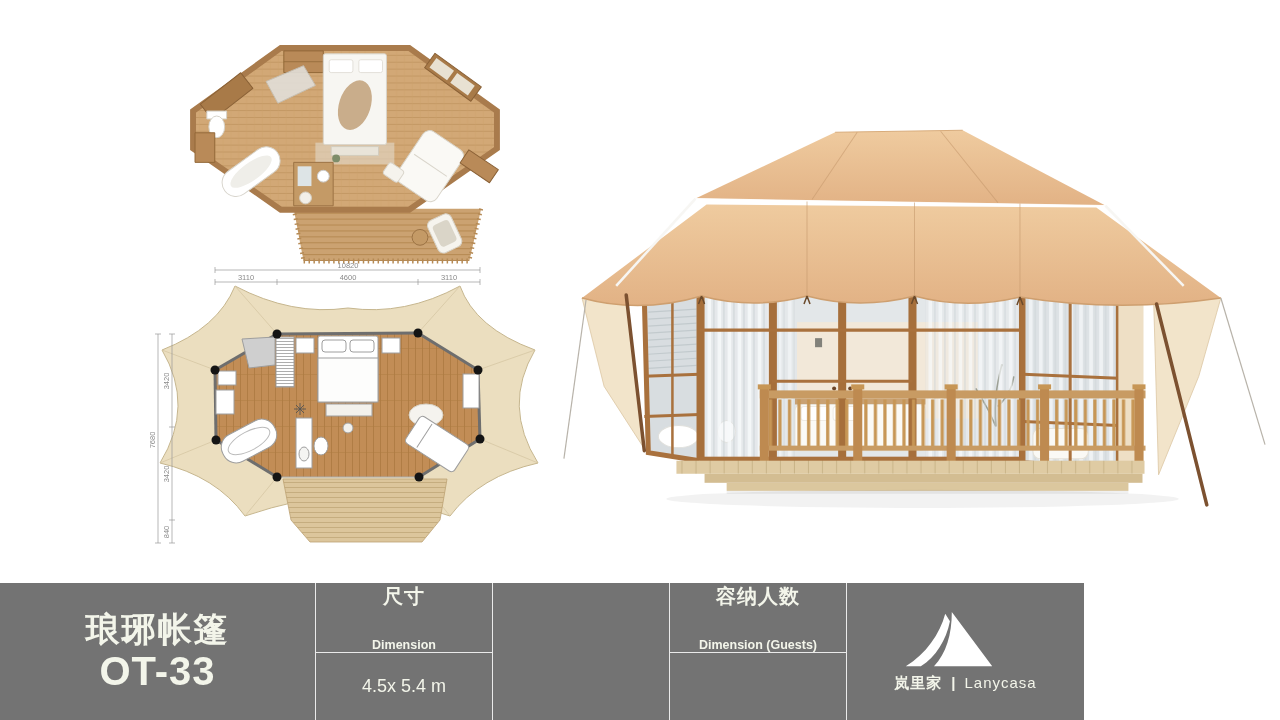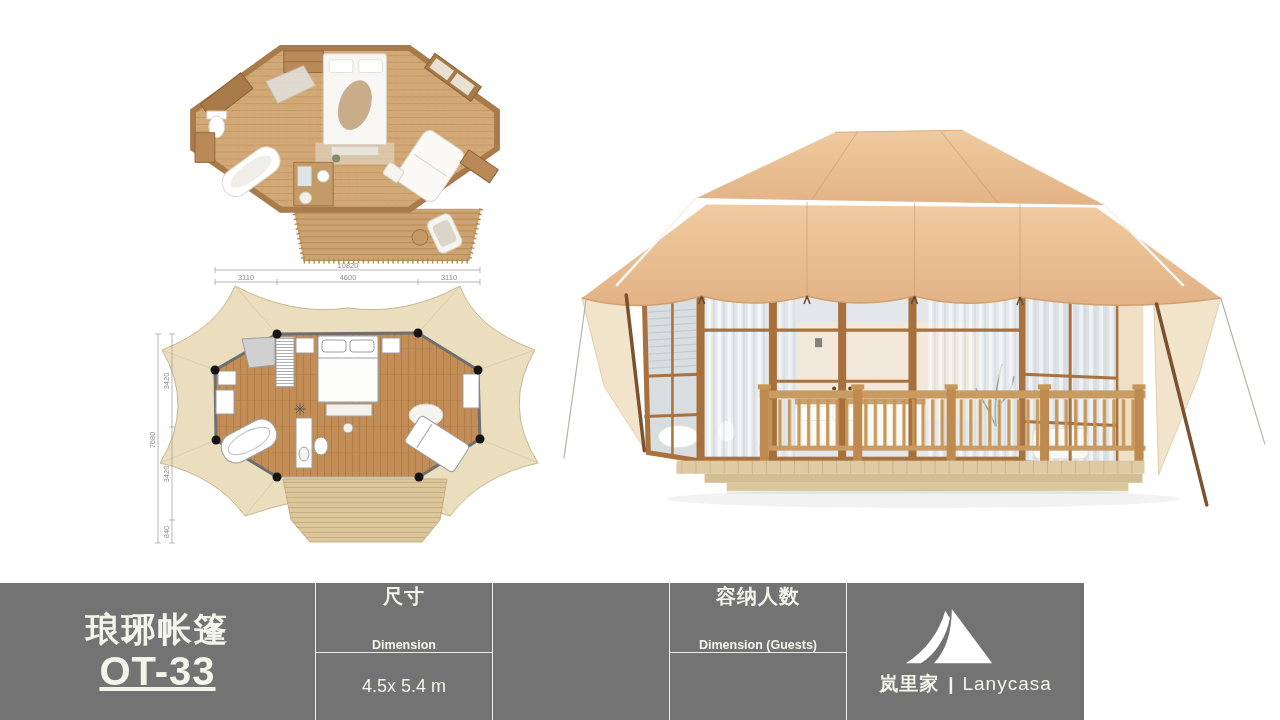--- a/index.html
+++ b/index.html
@@ -10,30 +10,30 @@
   .plan3d{left:186px;top:42px;width:318px;height:222px;}
   .plan2d{left:150px;top:258px;width:400px;height:322px;}
   .render3d{left:555px;top:75px;width:725px;height:452px;}
 
   
   .spec-bar{position:absolute;left:0;top:583px;width:1084px;height:137px;
     background:#737373;display:flex;color:#F3F5EA;}
   .title-block{width:315px;display:flex;flex-direction:column;align-items:center;justify-content:center;
     border-right:1.5px solid rgba(255,255,255,.85);}
   .t-cn{font-size:34px;font-weight:bold;letter-spacing:2px;line-height:1.15;}
-  .t-model{font-size:40px;font-weight:bold;letter-spacing:1px;line-height:1.1;text-decoration:underline;}
+  .t-model{font-size:40px;font-weight:bold;letter-spacing:1px;line-height:1.1;}
   .spec-col{width:176px;display:flex;flex-direction:column;border-right:1.5px solid rgba(255,255,255,.85);}
   .spec-head{height:69px;display:flex;flex-direction:column;align-items:center;justify-content:space-between;
     border-bottom:1.5px solid rgba(255,255,255,.85);}
   .spec-head .cn{font-size:20px;font-weight:bold;letter-spacing:1px;}
   .spec-head .en{font-size:12.5px;font-weight:bold;margin-top:12px;}
   .spec-val{flex:1;display:flex;align-items:center;justify-content:center;font-size:18px;}
   .brand{flex:1;display:flex;flex-direction:column;align-items:center;justify-content:center;}
   .brand-icon{width:100px;height:62px;margin-bottom:2px;margin-left:-34px;}
-  .brand-text{font-size:19px;white-space:nowrap;}
+  .brand-text{font-size:15px;white-space:nowrap;}
   .brand-text .cn{font-weight:bold;letter-spacing:1px;}
   .brand-text .sep{font-weight:bold;margin:0 9px;}
   .brand-text .en{font-weight:normal;letter-spacing:1px;}
 </style>
 </head>
 <body>
 
 <div class="stage">
 
   <div class="panel plan3d">

